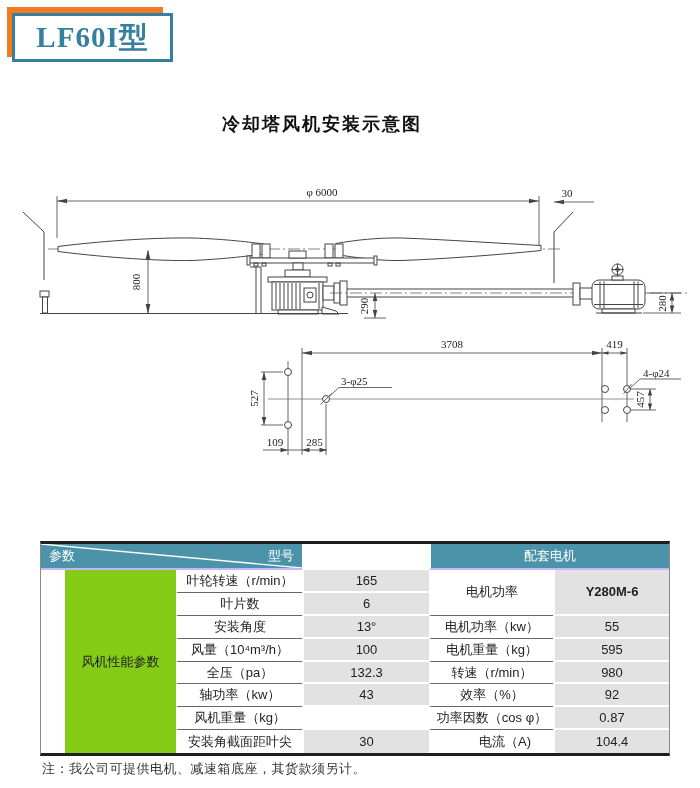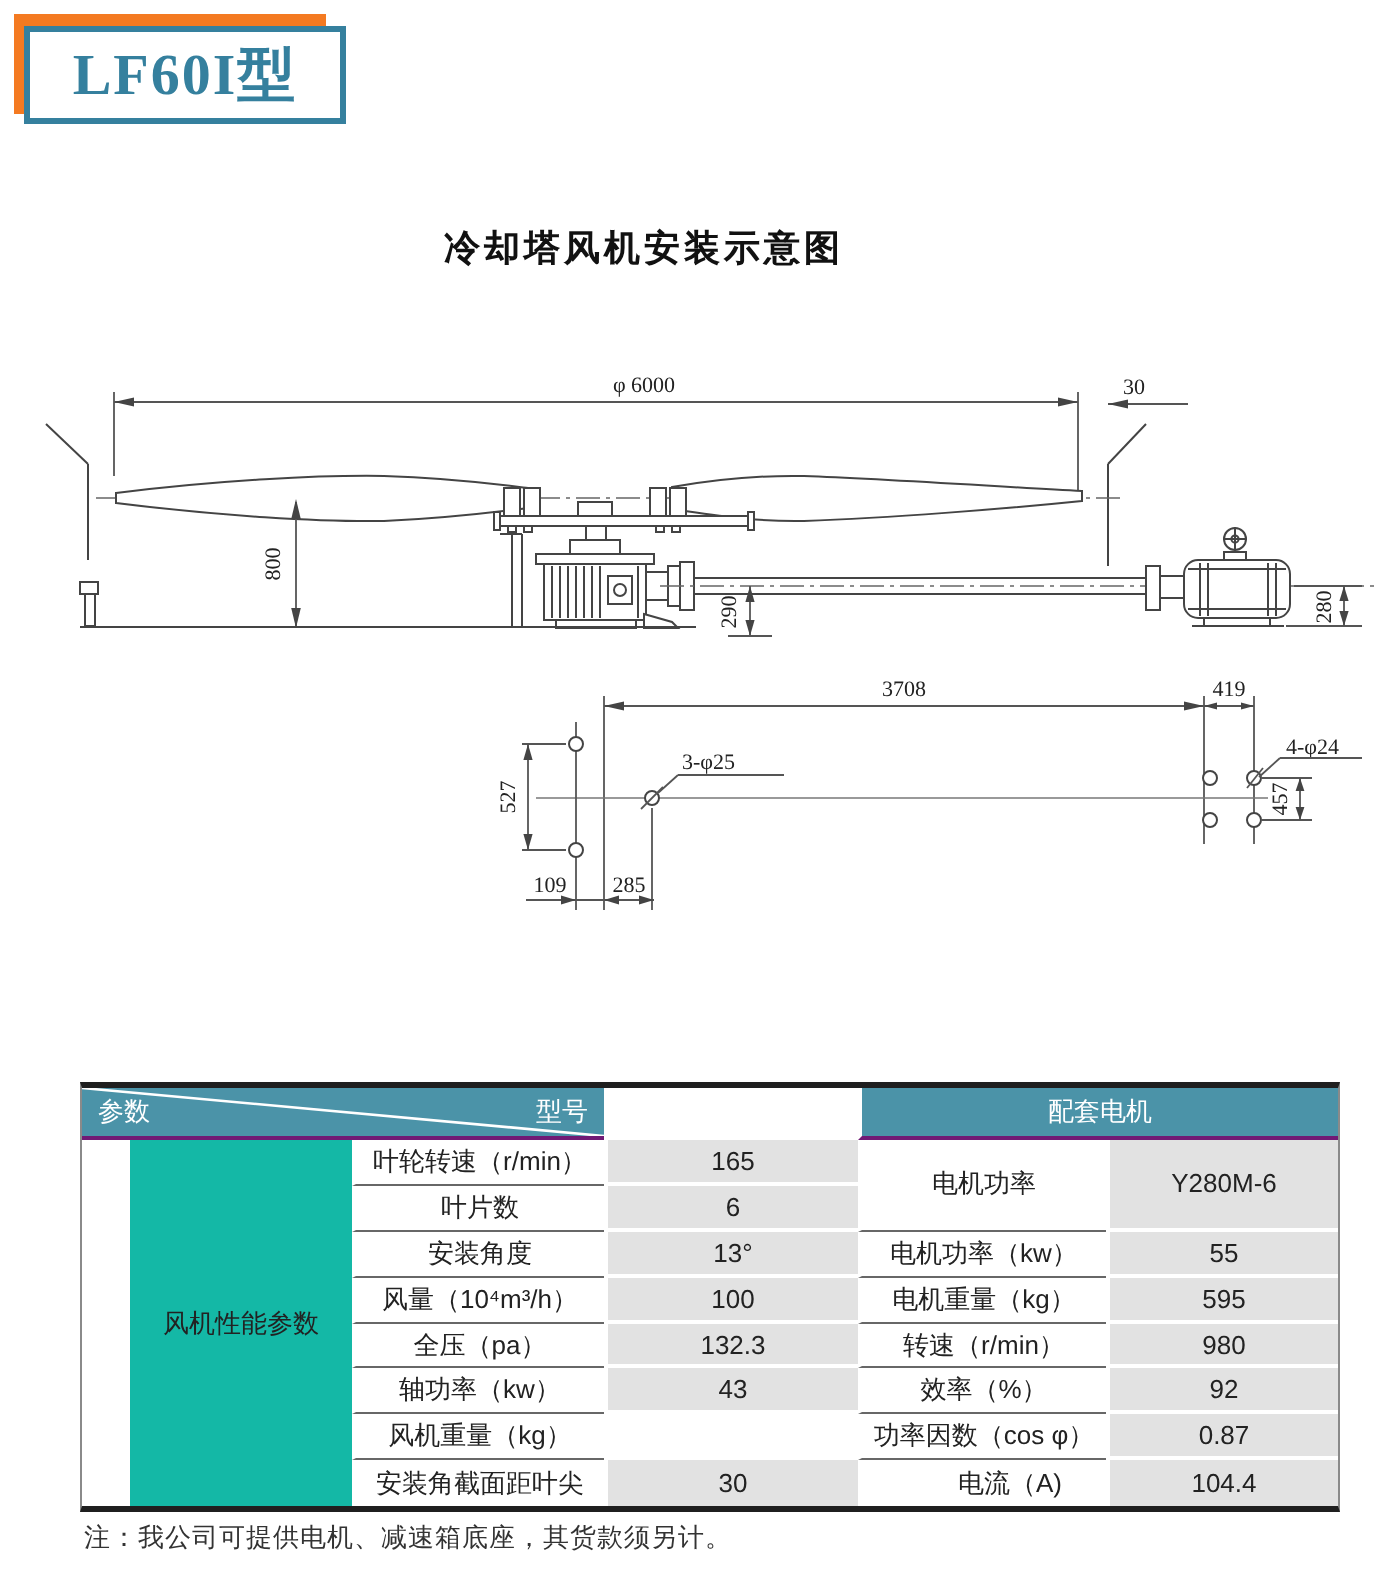--- a/index.html
+++ b/index.html
@@ -25,25 +25,25 @@
   .ar{fill:#444;stroke:none;}
   .dtx{font-family:"Liberation Serif",serif;font-size:11px;fill:#222;}
   
   .tbl{position:absolute;left:40px;top:541px;width:628px;display:grid;
     grid-template-columns:135px 126px 127px 124px 116px;
     grid-template-rows:26px repeat(8,22.9px);
     border-top:3px solid #1f1f1f;border-bottom:3px solid #1f1f1f;
     border-left:1px solid #8a8a8a;border-right:1px solid #8a8a8a;
     background:#fff;font-size:13px;color:#222;}
   .cell{display:flex;align-items:center;justify-content:center;box-sizing:border-box;}
-  .teal{background:#4b93a8;color:#fff;border-bottom:2px solid #701a75;}
+  .teal{background:#4b93a8;color:#fff;border-bottom:2px solid #c4b5fd;}
   .gapl{border-left:2px solid #fff;}
   .namec{background:#fff;border-bottom:1px solid #676767;}
   .valc{background:#e2e2e2;border-bottom:2px solid #fff;}
-  .catc{background:#14b8a6;margin-left:24px;}
+  .catc{background:#84cc16;margin-left:24px;}
   .nob{border-bottom:none !important;}
   .diag{position:relative;}
   .diag svg{position:absolute;left:0;top:0;width:100%;height:100%;}
   .diag .lbl-param{position:absolute;left:8px;bottom:3px;}
   .diag .lbl-model{position:absolute;right:8px;top:3px;}
   
   .note{position:absolute;left:42px;top:760px;font-size:13px;color:#333;letter-spacing:0.5px;}
 </style>
 </head>
 <body>
@@ -257,21 +257,21 @@
   <div class="cell valc gapl" style="grid-column:3;grid-row:5;">100</div>
   <div class="cell namec gapl" style="grid-column:2;grid-row:6;">全压（pa）</div>
   <div class="cell valc gapl" style="grid-column:3;grid-row:6;">132.3</div>
   <div class="cell namec gapl" style="grid-column:2;grid-row:7;">轴功率（kw）</div>
   <div class="cell valc gapl" style="grid-column:3;grid-row:7;">43</div>
   <div class="cell namec gapl" style="grid-column:2;grid-row:8;">风机重量（kg）</div>
   <div class="cell namec gapl nob" style="grid-column:2;grid-row:9;">安装角截面距叶尖</div>
   <div class="cell valc gapl nob" style="grid-column:3;grid-row:9;">30</div>
 
   <div class="cell namec gapl" style="grid-column:4;grid-row:2/4;">电机功率</div>
-  <div class="cell valc gapl" style="grid-column:5;grid-row:2/4;">Y280M-6</div>
+  <div class="cell valc gapl" style="grid-column:5;grid-row:2/4;font-weight:bold;">Y280M-6</div>
   <div class="cell namec gapl" style="grid-column:4;grid-row:4;">电机功率（kw）</div>
   <div class="cell valc gapl" style="grid-column:5;grid-row:4;">55</div>
   <div class="cell namec gapl" style="grid-column:4;grid-row:5;">电机重量（kg）</div>
   <div class="cell valc gapl" style="grid-column:5;grid-row:5;">595</div>
   <div class="cell namec gapl" style="grid-column:4;grid-row:6;">转速（r/min）</div>
   <div class="cell valc gapl" style="grid-column:5;grid-row:6;">980</div>
   <div class="cell namec gapl" style="grid-column:4;grid-row:7;">效率（%）</div>
   <div class="cell valc gapl" style="grid-column:5;grid-row:7;">92</div>
   <div class="cell namec gapl" style="grid-column:4;grid-row:8;">功率因数（cos φ）</div>
   <div class="cell valc gapl" style="grid-column:5;grid-row:8;">0.87</div>

